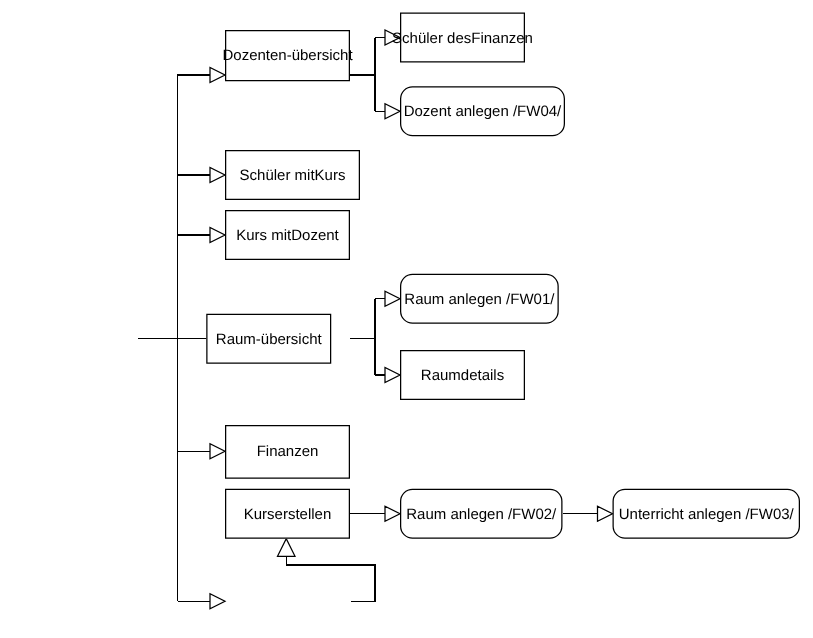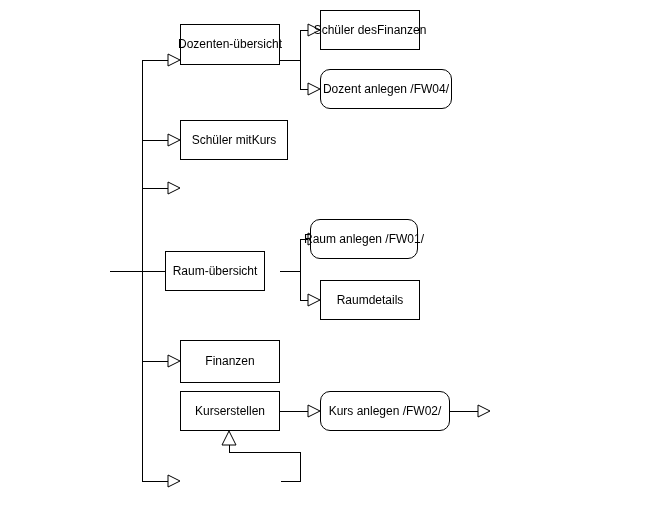--- a/index.html
+++ b/index.html
@@ -80,44 +80,51 @@
 
   <div class="node rounded" style="left:320px;top:69px;width:132px;height:40px">
     <span>Dozent anlegen /FW04/</span>
   </div>
 
   <div class="node" style="left:180px;top:120px;width:108px;height:40px">
     <span>Schüler mit</span>
     <span>Kurs</span>
   </div>
 
+  <div class="node" style="left:180px;top:168px;width:100px;height:40px">
+    <span>Kurs mit</span>
+    <span>Dozent</span>
+  </div>
 
   <div class="node" style="left:165px;top:251px;width:100px;height:40px">
     <span>Raum-</span>
     <span>übersicht</span>
   </div>
 
-  <div class="node rounded" style="left:310px;top:219px;width:108px;height:40px">
+  <div class="node rounded" style="left:320px;top:219px;width:127px;height:40px">
     <span>Raum anlegen /FW01/</span>
   </div>
 
   <div class="node" style="left:180px;top:340px;width:100px;height:43px">
     <span>Finanzen</span>
     <span></span>
   </div>
 
   <div class="node" style="left:320px;top:280px;width:100px;height:40px">
     <span>Raumdetails</span>
     <span></span>
   </div>
 
   <div class="node" style="left:180px;top:391px;width:100px;height:40px">
     <span>Kurs</span>
     <span>erstellen</span>
   </div>
 
   <div class="node rounded" style="left:320px;top:391px;width:130px;height:40px">
-    <span>Kurs anlegen /FW02/</span>
+    <span>Raum anlegen /FW02/</span>
   </div>
 
+  <div class="node rounded" style="left:490px;top:391px;width:150px;height:40px">
+    <span>Unterricht anlegen /FW03/</span>
+  </div>
 
 
 </div>
 
 </body></html>

